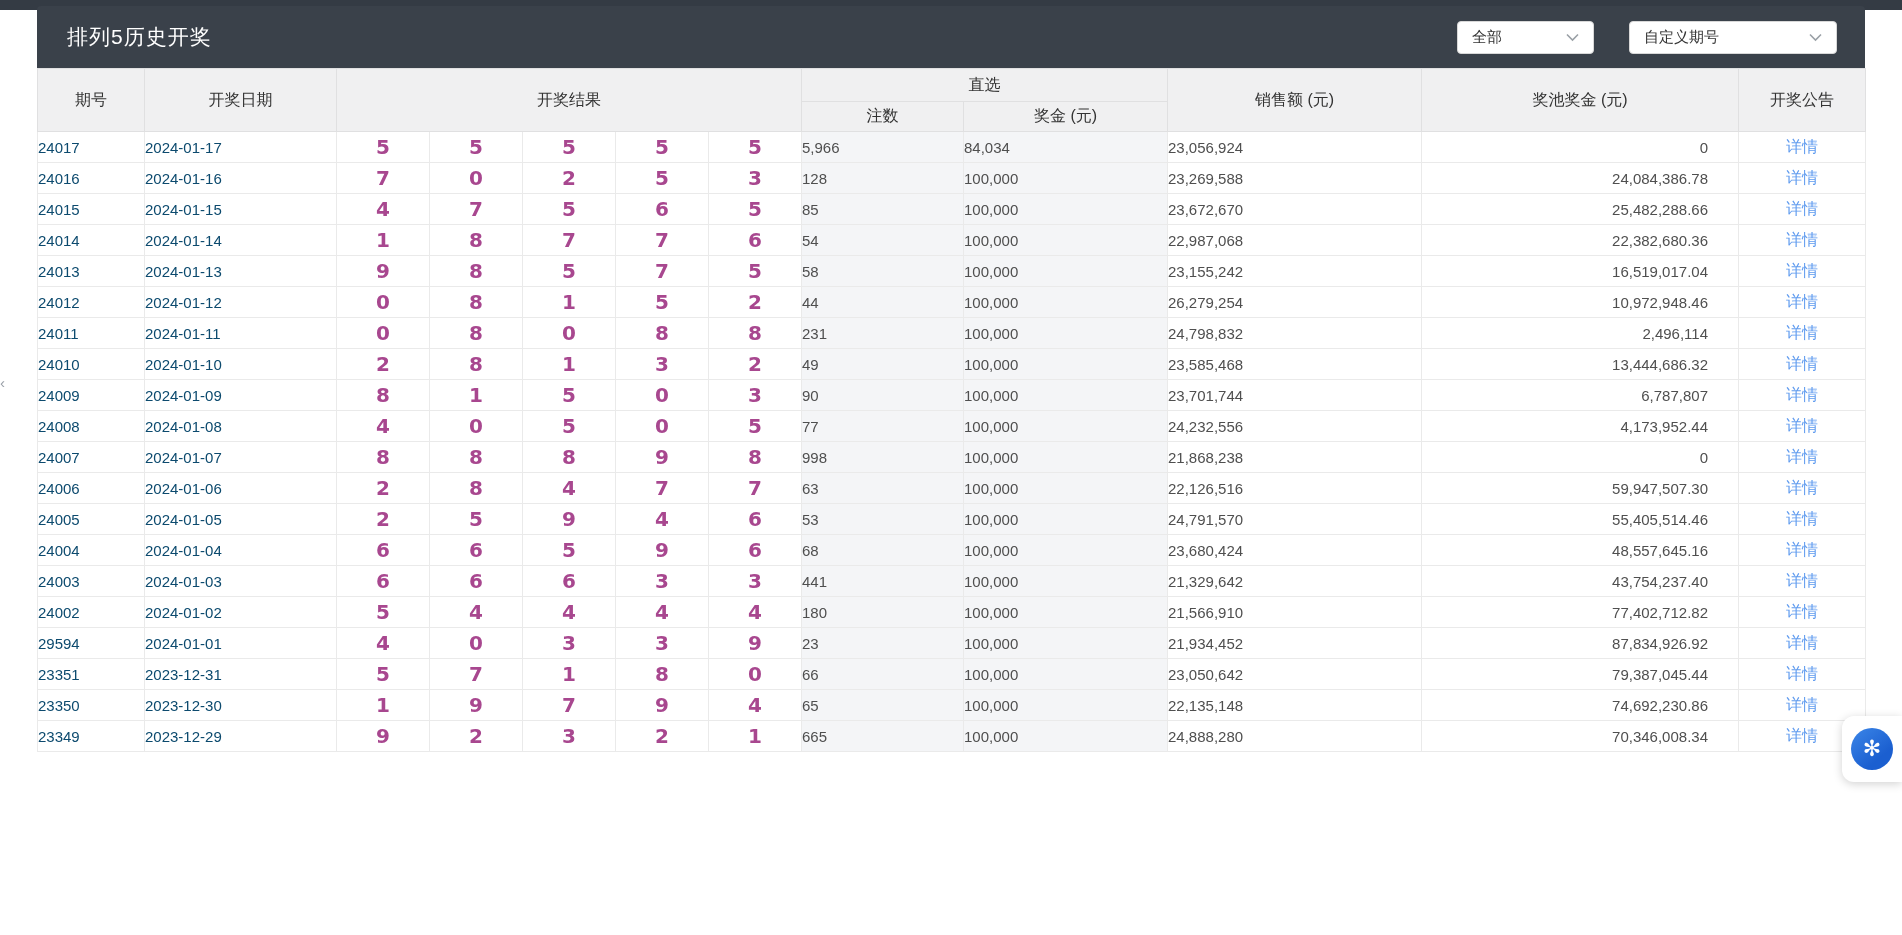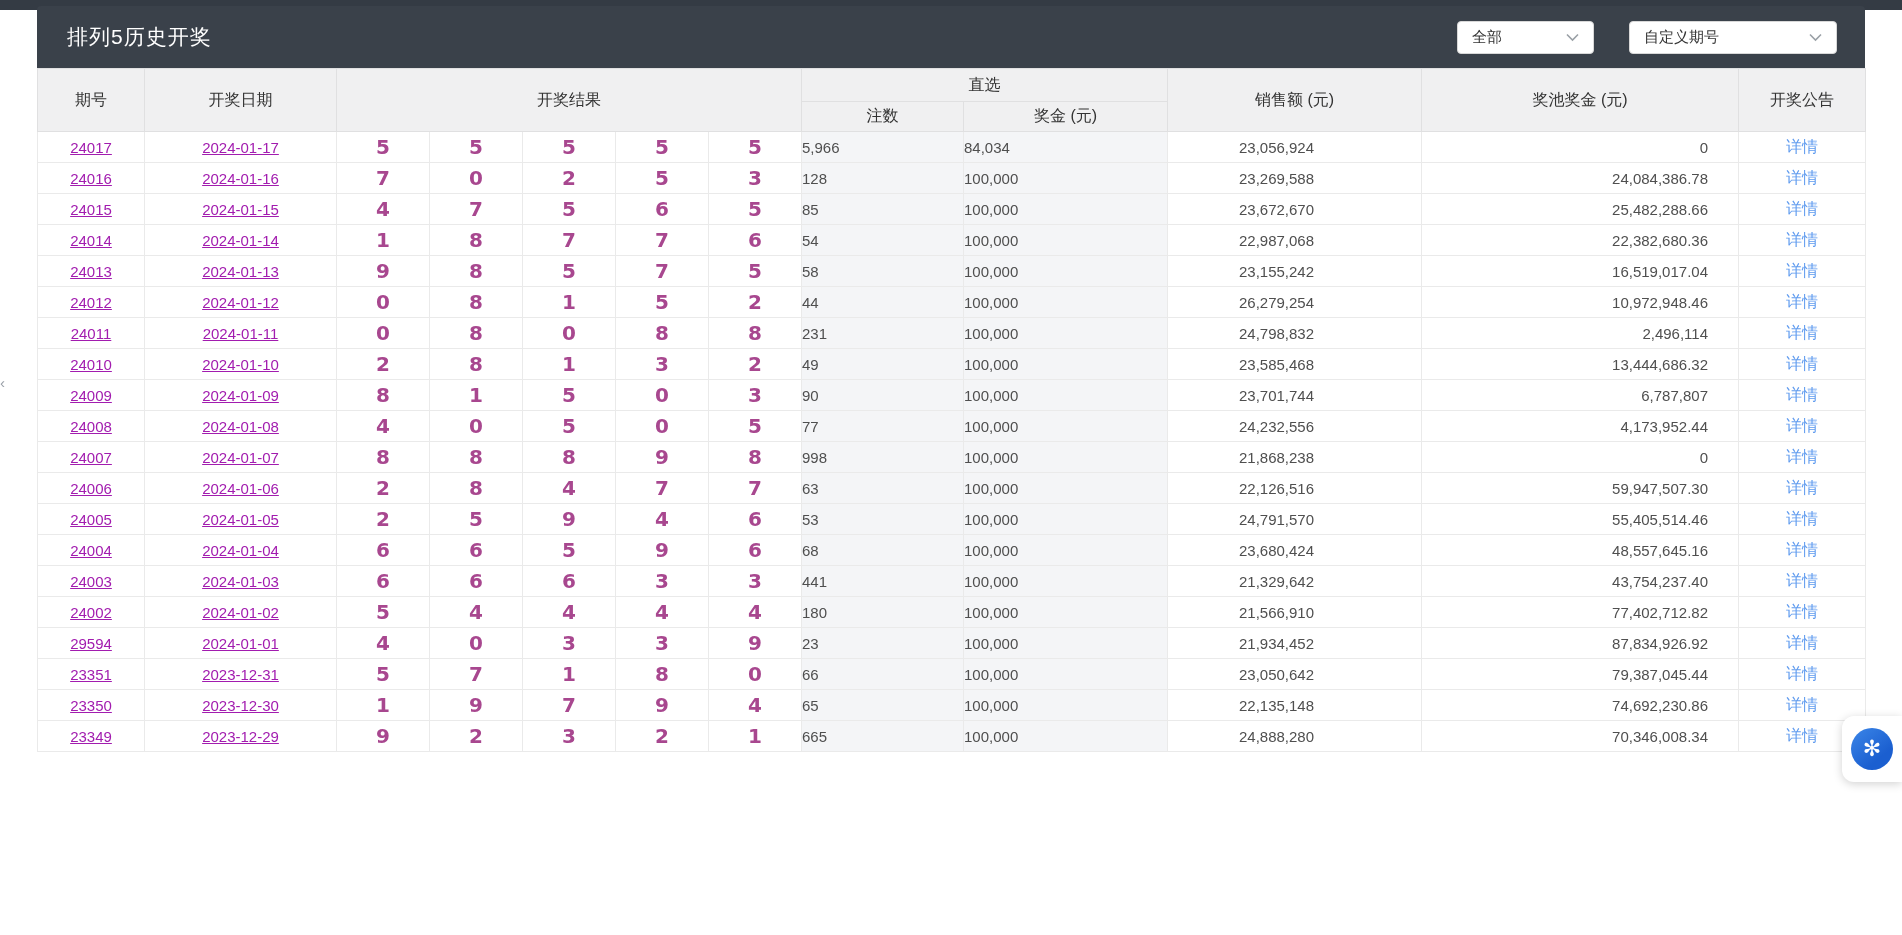--- a/index.html
+++ b/index.html
@@ -39,28 +39,28 @@
   thead th {
     background:#f0f0f1; font-weight:400; font-size:16px; color:#333;
     border:1px solid #e0e0e1; text-align:center;
   }
   thead tr.h1 th { height:33px; }
   thead tr.h2 th { height:30px; }
   tbody td {
     height:31px; font-size:15px; color:#4f4f4f;
     border:1px solid #eaeaea; white-space:nowrap; overflow:hidden;
   }
-  td.c-issue, td.c-date { text-align:center; color:#a21caf;text-decoration:underline; }
+  td.c-issue, td.c-date { text-align:left; color:#0c4a6e; }
   td.c-digit {
     text-align:center; color:var(--digit); font-weight:700; font-size:20px;
     font-family:"DejaVu Sans","Liberation Sans",sans-serif;
   }
   td.zx { background:#f4f5f7; }
   td.c-bets, td.c-prize { text-align:left; padding-right:30px;margin-top:24px; }
-  td.c-sales { text-align:center; padding-right:36px; }
+  td.c-sales { text-align:left; padding-right:36px; }
   td.c-jackpot { text-align:right; padding-right:30px; }
   td.c-detail { text-align:center; }
   .detail-link { color:var(--link); cursor:pointer; text-decoration:none; font-size:16px; }
 
   .float-card {
     position:absolute; right:0; top:716px; width:60px; height:66px;
     background:#ffffff; border-radius:12px 0 0 12px;
     box-shadow:0 2px 10px rgba(0,0,0,0.18);
     display:flex; align-items:center; justify-content:center; cursor:pointer;
   }

